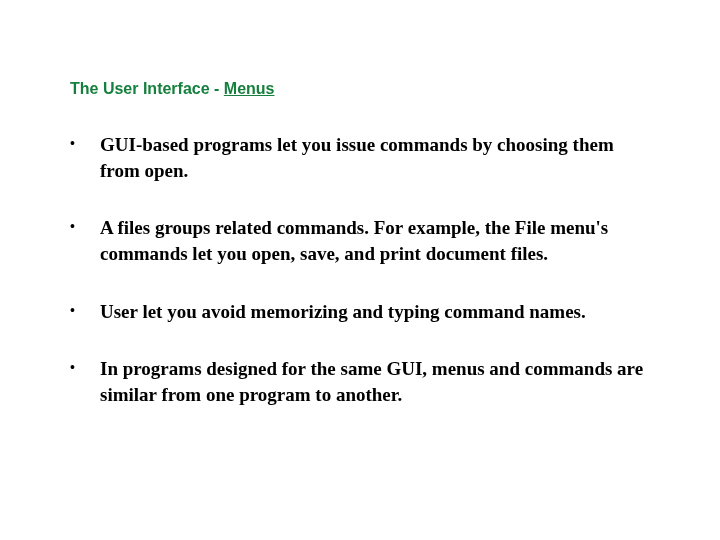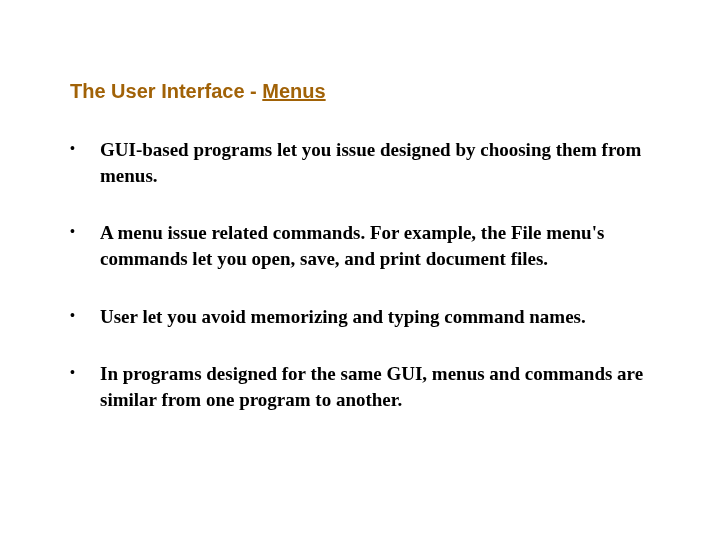--- a/index.html
+++ b/index.html
@@ -8,24 +8,24 @@
       box-sizing: border-box;
     }
     body {
       width: 720px;
       height: 540px;
       background: #ffffff;
       padding: 80px 70px 60px 70px;
       font-family: Georgia, 'Times New Roman', serif;
     }
     .title {
-      color: #a16207;
+      color: #15803d;
       font-family: Arial, Helvetica, sans-serif;
       font-weight: bold;
-      font-size: 20px;
+      font-size: 16px;
       margin-bottom: 34px;
     }
     .title-plain {
       
     }
     .title-underlined {
       text-decoration: underline;
     }
     .bullets {
       list-style: none;
@@ -53,25 +53,25 @@
 </head>
 <body>
 
 <h1 class="title">
   <span class="title-plain">The User Interface - </span><span class="title-underlined">Menus</span>
 </h1>
 
 <ul class="bullets">
   <li class="bullet-item">
     <span class="bullet-marker">•</span>
-    <span class="bullet-text">GUI-based programs let you issue designed by choosing them from menus.</span>
+    <span class="bullet-text">GUI-based programs let you issue commands by choosing them from open.</span>
   </li>
   <li class="bullet-item">
     <span class="bullet-marker">•</span>
-    <span class="bullet-text">A menu issue related commands. For example, the File menu's commands let you open, save, and print document files.</span>
+    <span class="bullet-text">A files groups related commands. For example, the File menu's commands let you open, save, and print document files.</span>
   </li>
   <li class="bullet-item">
     <span class="bullet-marker">•</span>
     <span class="bullet-text">User let you avoid memorizing and typing command names.</span>
   </li>
   <li class="bullet-item">
     <span class="bullet-marker">•</span>
     <span class="bullet-text">In programs designed for the same GUI, menus and commands are similar from one program to another.</span>
   </li>
 </ul>

